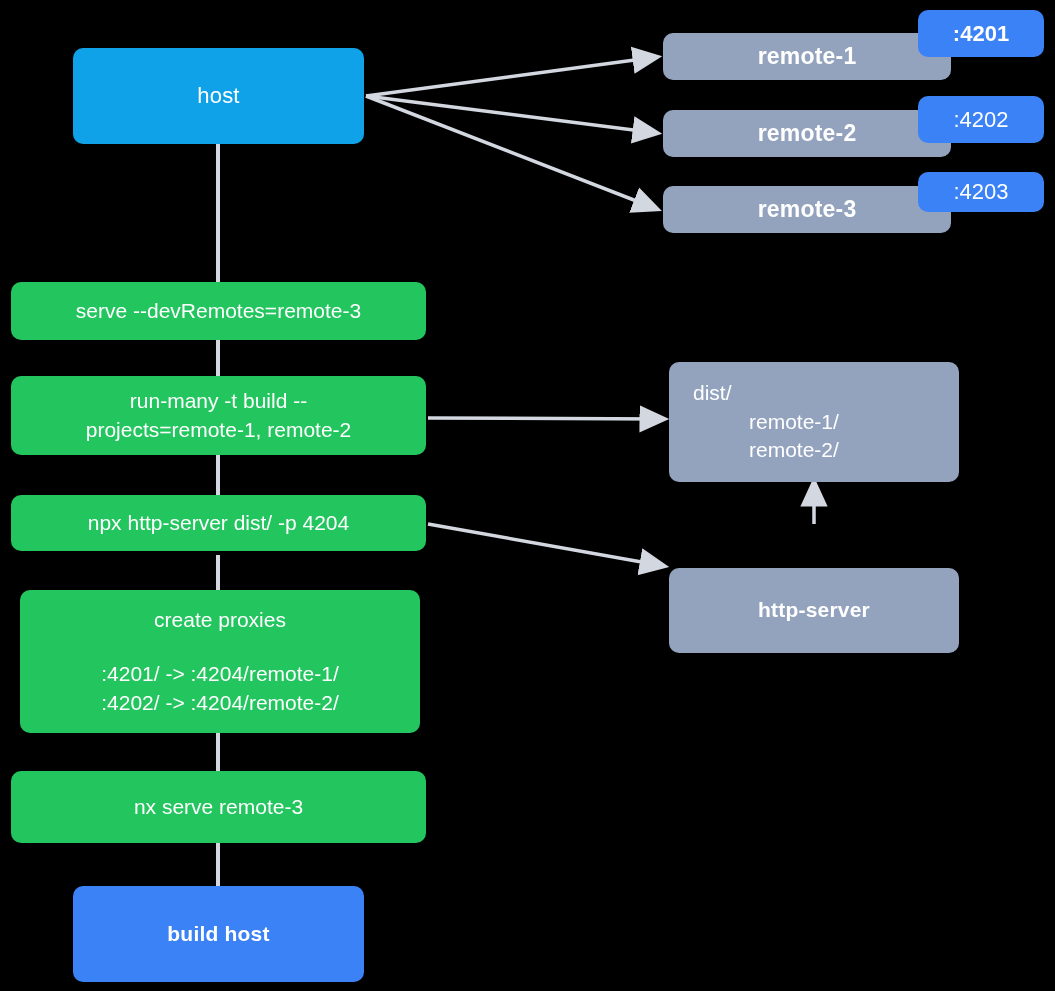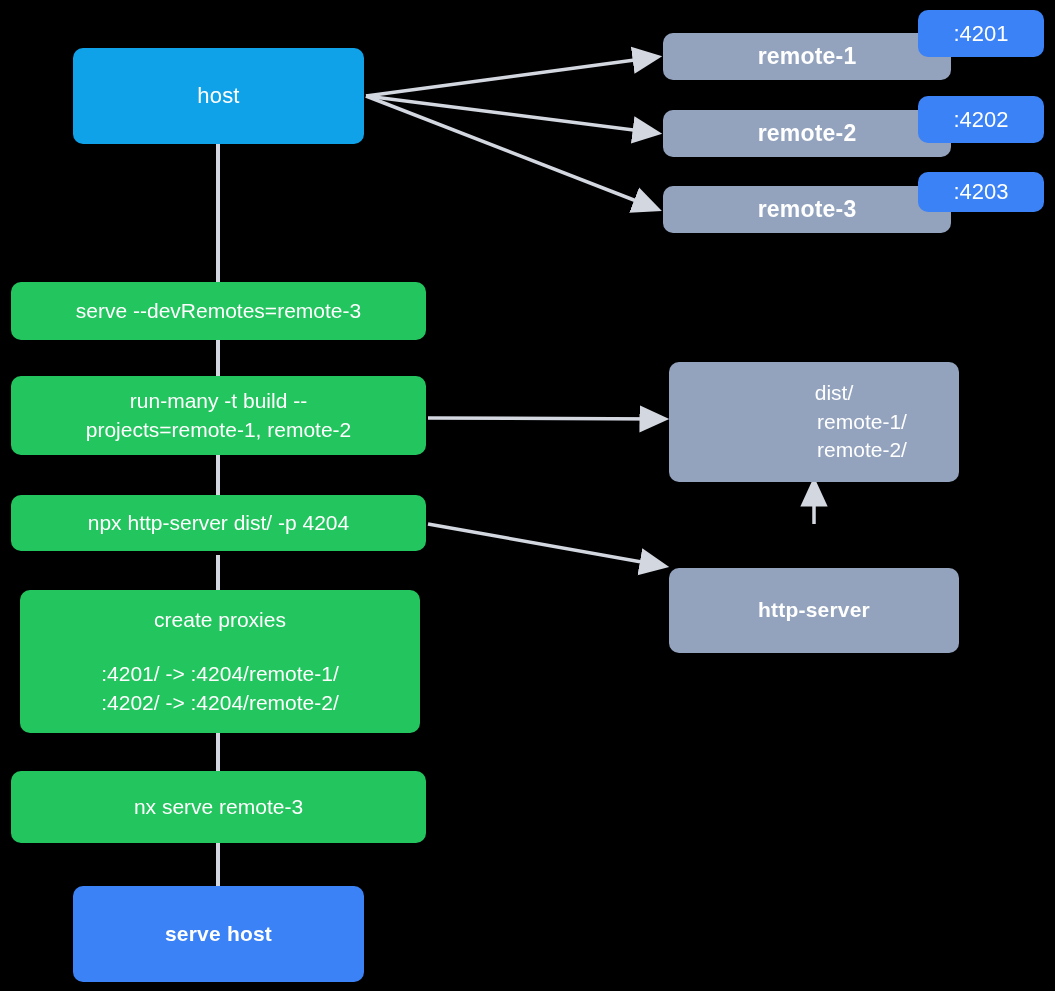--- a/index.html
+++ b/index.html
@@ -87,22 +87,21 @@
     font-size: 22px;
     font-weight: normal;
     z-index: 4;
   }
   .cmd-line { display: block; }
   .cmd-gap { display: block; height: 26px; }
   .tree {
     width: 100%;
     padding-left: 24px;
     box-sizing: border-box;
-    text-align: center;
-    margin-left: 8px;
+    text-align: left;
   }
   .tree-root { display: block; }
   .tree-child {
     display: block;
     padding-left: 56px;
   }
 </style>
 </head>
 <body>
 
@@ -159,27 +158,27 @@
     <span class="cmd-gap"></span>
     <span class="cmd-line">:4201/ -&gt; :4204/remote-1/</span>
     <span class="cmd-line">:4202/ -&gt; :4204/remote-2/</span>
   </div>
 
   <div class="node node-cmd" style="left:11px; top:771px; width:415px; height:72px;">
     <span>nx serve remote-3</span>
   </div>
 
   <div class="node node-served" style="left:73px; top:886px; width:291px; height:96px;">
-    <span>serve host</span>
+    <span>build host</span>
   </div>
 
   <div class="node node-remote" style="left:663px; top:33px; width:288px; height:47px;">
     <span>remote-1</span>
   </div>
-  <div class="badge" style="left:918px; top:10px; width:126px; height:47px;">
+  <div class="badge" style="left:918px; top:10px; width:126px; height:47px;font-weight:bold;">
     <span>:4201</span>
   </div>
 
   <div class="node node-remote" style="left:663px; top:110px; width:288px; height:47px;">
     <span>remote-2</span>
   </div>
   <div class="badge" style="left:918px; top:96px; width:126px; height:47px;">
     <span>:4202</span>
   </div>
 

